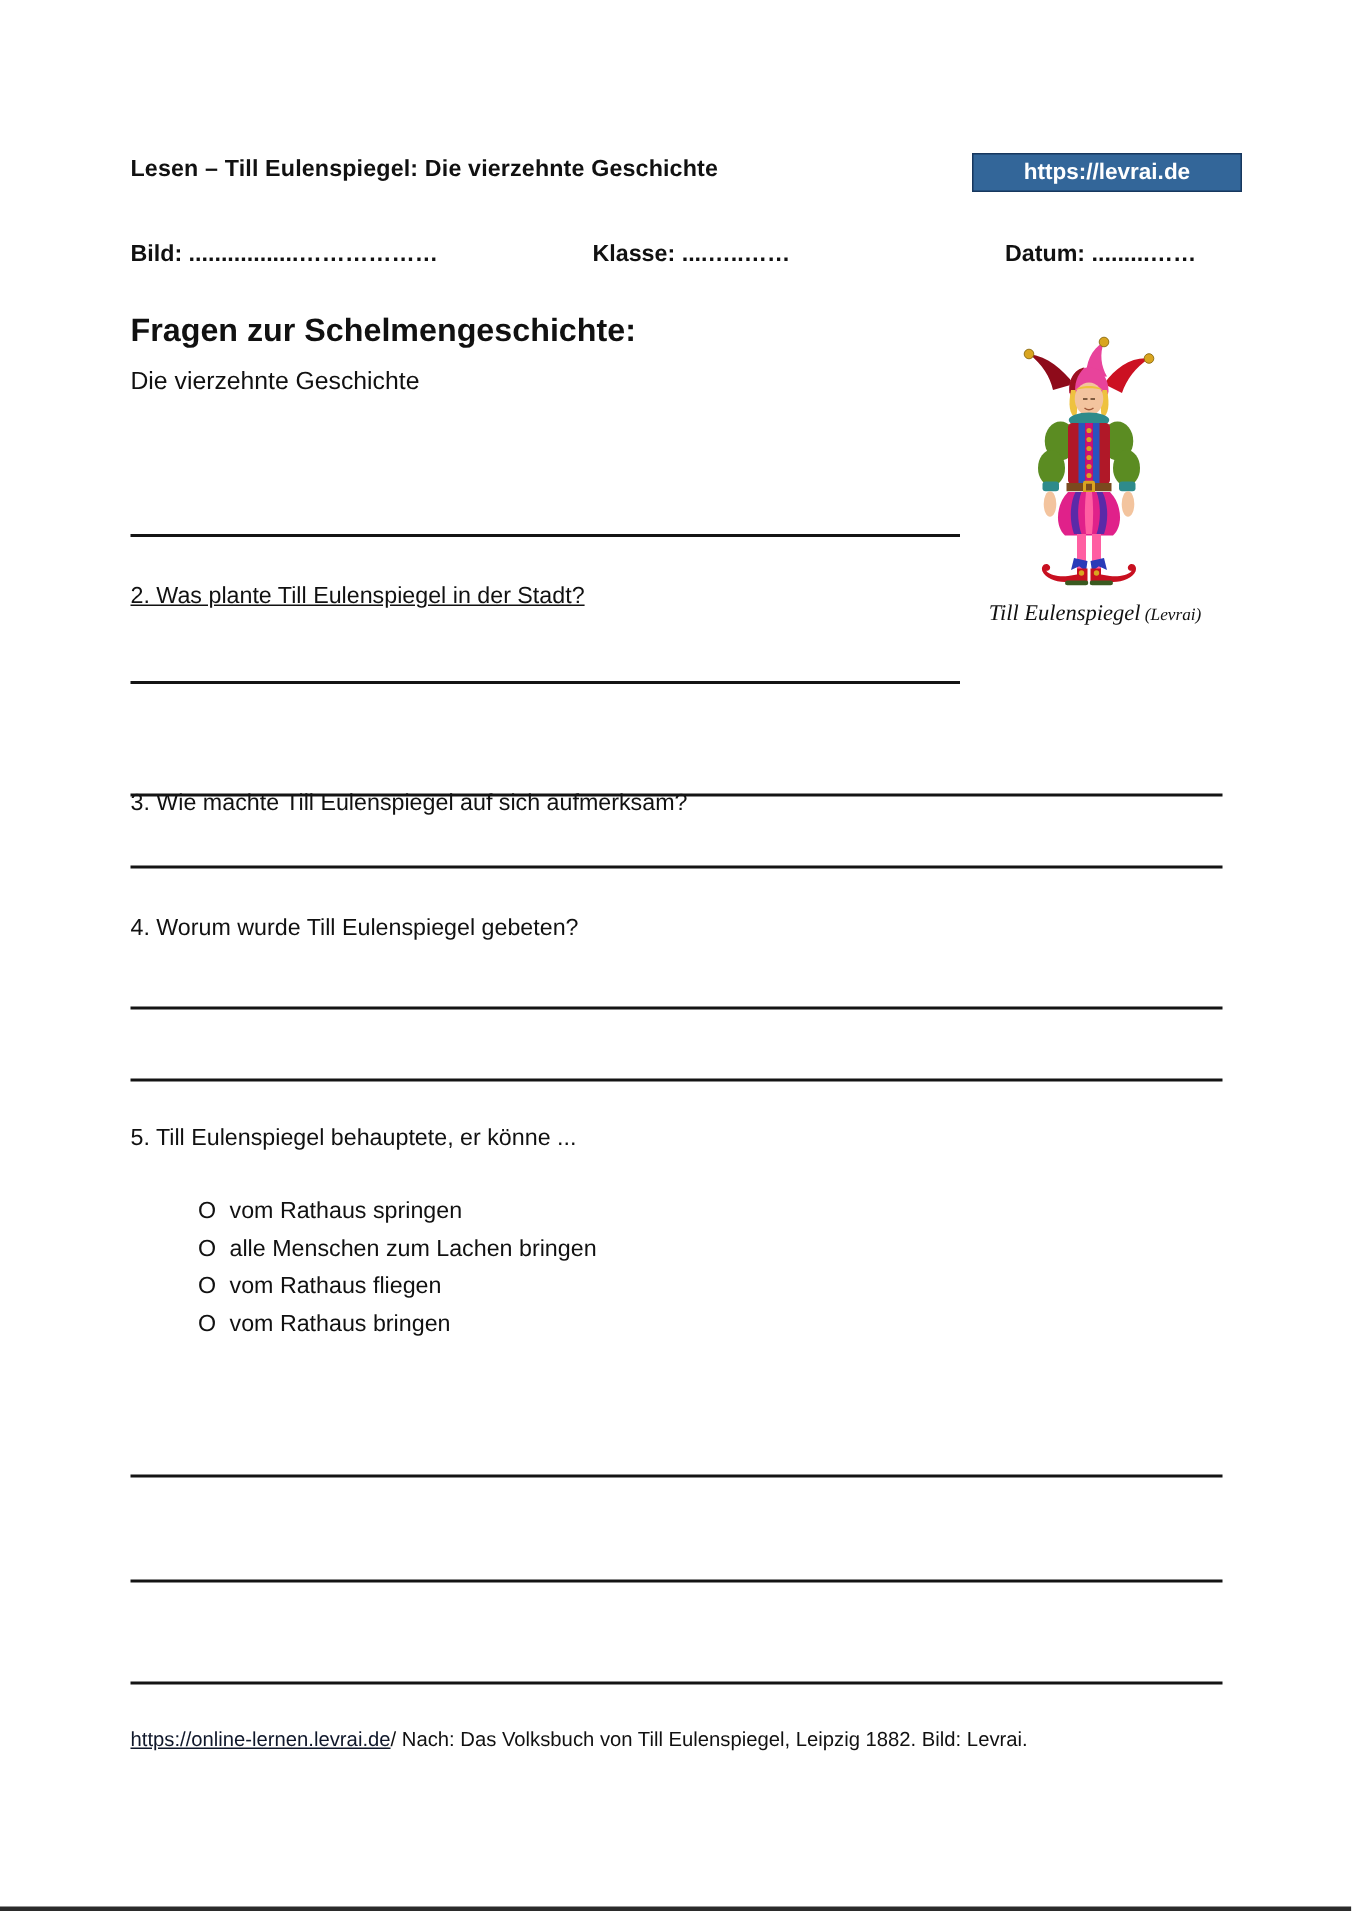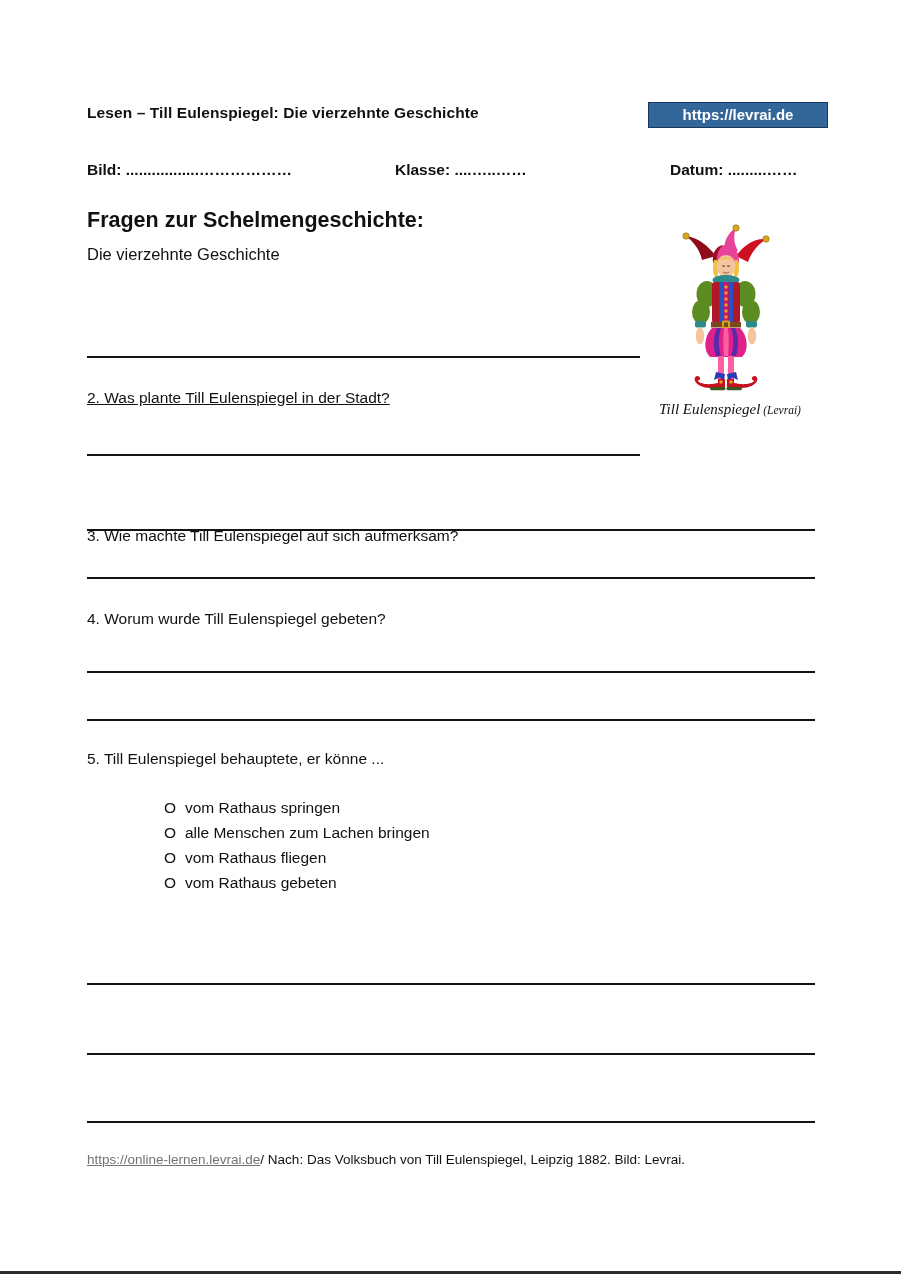--- a/index.html
+++ b/index.html
@@ -60,40 +60,40 @@
     left: 87px; height: 0;
     border-top: 2px solid #141414;
   }
   .w-short { width: 553px; }
   .w-full  { width: 728px; }
   .l1 { top: 356px; } .l2 { top: 454px; }
   .l3 { top: 529px; } .l4 { top: 577px; }
   .l5 { top: 671px; } .l6 { top: 719px; }
   .l7 { top: 983px; } .l8 { top: 1053px; } .l9 { top: 1121px; }
 
-  .choice { position: absolute; left: 132px; font-size: 15.5px; white-space: nowrap; margin-left: 32px; }
+  .choice { position: absolute; left: 132px; font-size: 15.5px; white-space: nowrap; }
   .choice .marker { display: inline-block; width: 21px; }
   .c1 { top: 799px; } .c2 { top: 824px; } .c3 { top: 849px; } .c4 { top: 874px; }
 
   .jester { left: 674px; top: 224px; width: 104px; height: 175px; }
   .jester-caption {
     left: 645px; top: 401px; width: 170px;
     text-align: center;
     font-family: Liberation Serif, serif;
     font-style: italic;
     font-size: 15px;
     white-space: nowrap;
   }
   .jester-caption .suffix { font-size: 11.5px; }
 
   .footer {
     left: 87px; top: 1149px; width: 760px;
     font-size: 13.5px; line-height: 22px;
   }
-  .footer a { color: #737373; text-decoration: underline; }
+  .footer a { color: #0f172a; text-decoration: underline; }
 
   .page-bottom-edge {
     left: 0; bottom: 0; width: 100%; height: 3px;
     background: #2b2b2b;
   }
 </style>
 </head>
 <body>
 
 <div class="page">
@@ -127,21 +127,21 @@
   <div class="choice c1">
     <span class="marker">O</span><span>vom Rathaus springen</span>
   </div>
   <div class="choice c2">
     <span class="marker">O</span><span>alle Menschen zum Lachen bringen</span>
   </div>
   <div class="choice c3">
     <span class="marker">O</span><span>vom Rathaus fliegen</span>
   </div>
   <div class="choice c4">
-    <span class="marker">O</span><span>vom Rathaus gebeten</span>
+    <span class="marker">O</span><span>vom Rathaus bringen</span>
   </div>
 
   <div class="abs ans-line w-full l7"></div>
   <div class="abs ans-line w-full l8"></div>
   <div class="abs ans-line w-full l9"></div>
 
   <svg class="abs jester" viewBox="0 0 104 175" width="104" height="175" aria-hidden="true">
 
     <path d="M42,32 C34,22 25,14 12,12 C21,19 26,27 28,36 Z" fill="#8e0b1a"></path>
     <circle cx="12" cy="12" r="3.2" fill="#d9a520" stroke="#8a6a10" stroke-width="0.6"></circle>

